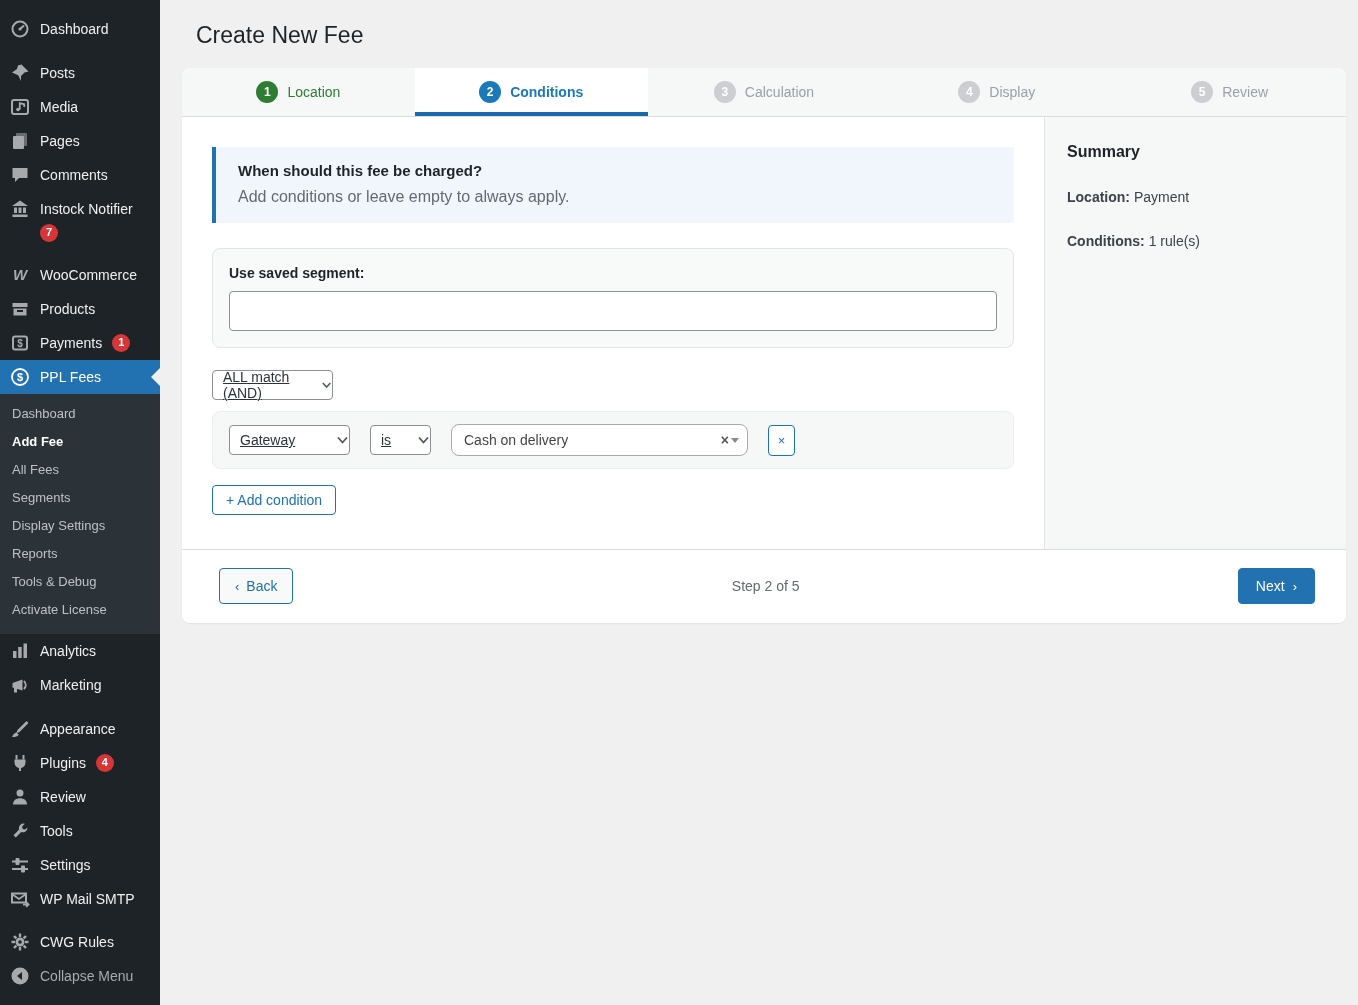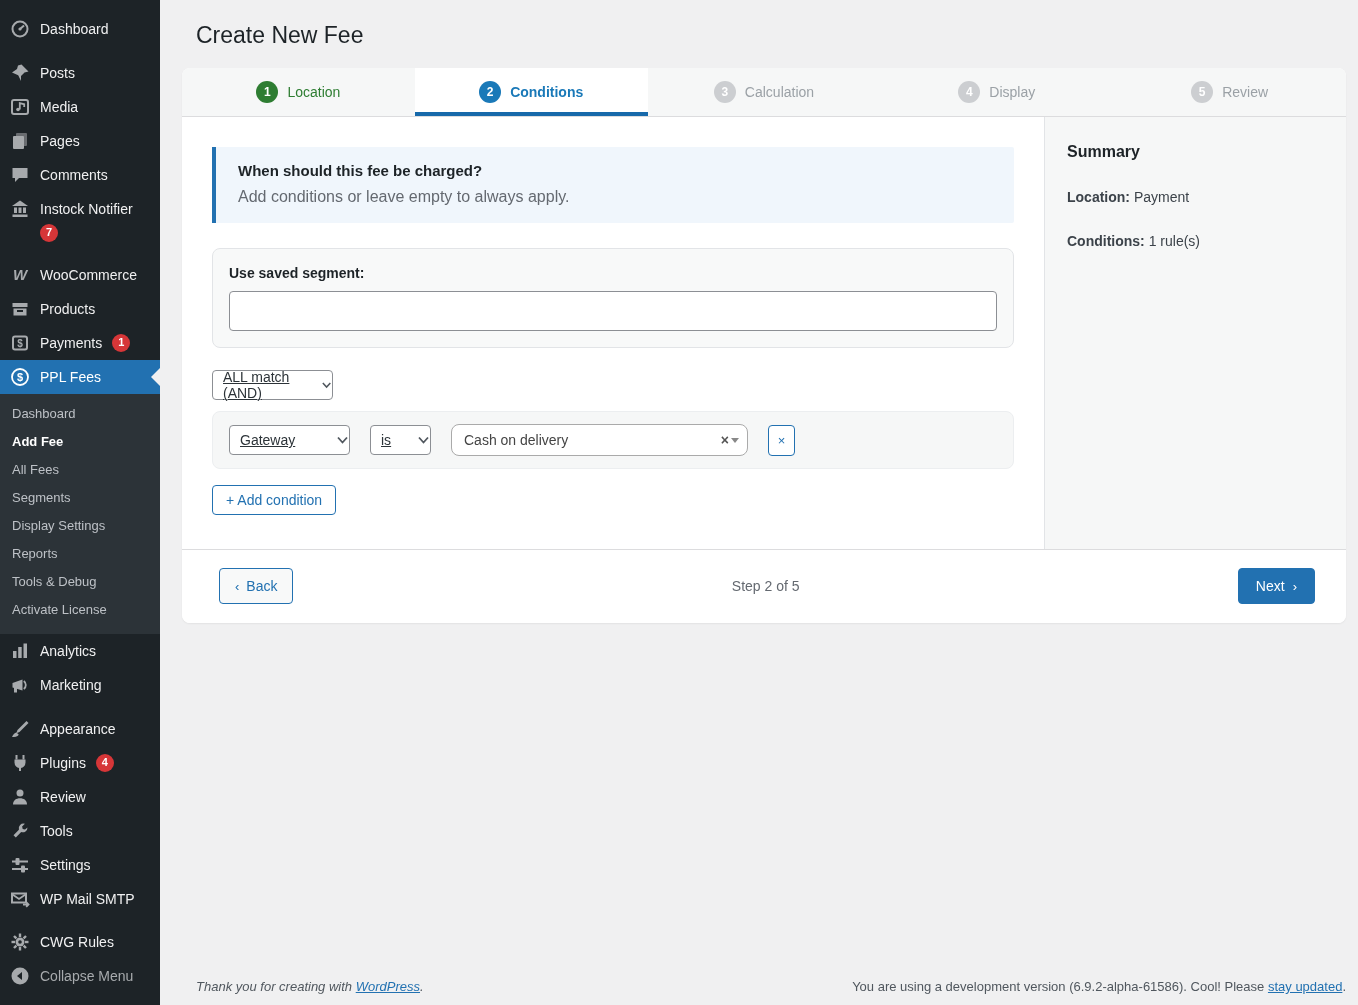--- a/index.html
+++ b/index.html
@@ -499,17 +499,13 @@
         <span>Back</span>
       </button>
       <div class="step-indicator">Step 2 of 5</div>
       <button class="next-btn">
         <span>Next</span>
         <span class="chev-char">›</span>
       </button>
     </div>
   </div>
 
-  <div class="page-footer">
-    <div class="pf-left"><span>Thank you for creating with </span><a href="#">WordPress</a><span>.</span></div>
-    <div class="pf-right"><span>You are using a development version (6.9.2-alpha-61586). Cool! Please </span><a href="#">stay updated</a><span>.</span></div>
-  </div>
 </div>
 
 </body></html>

